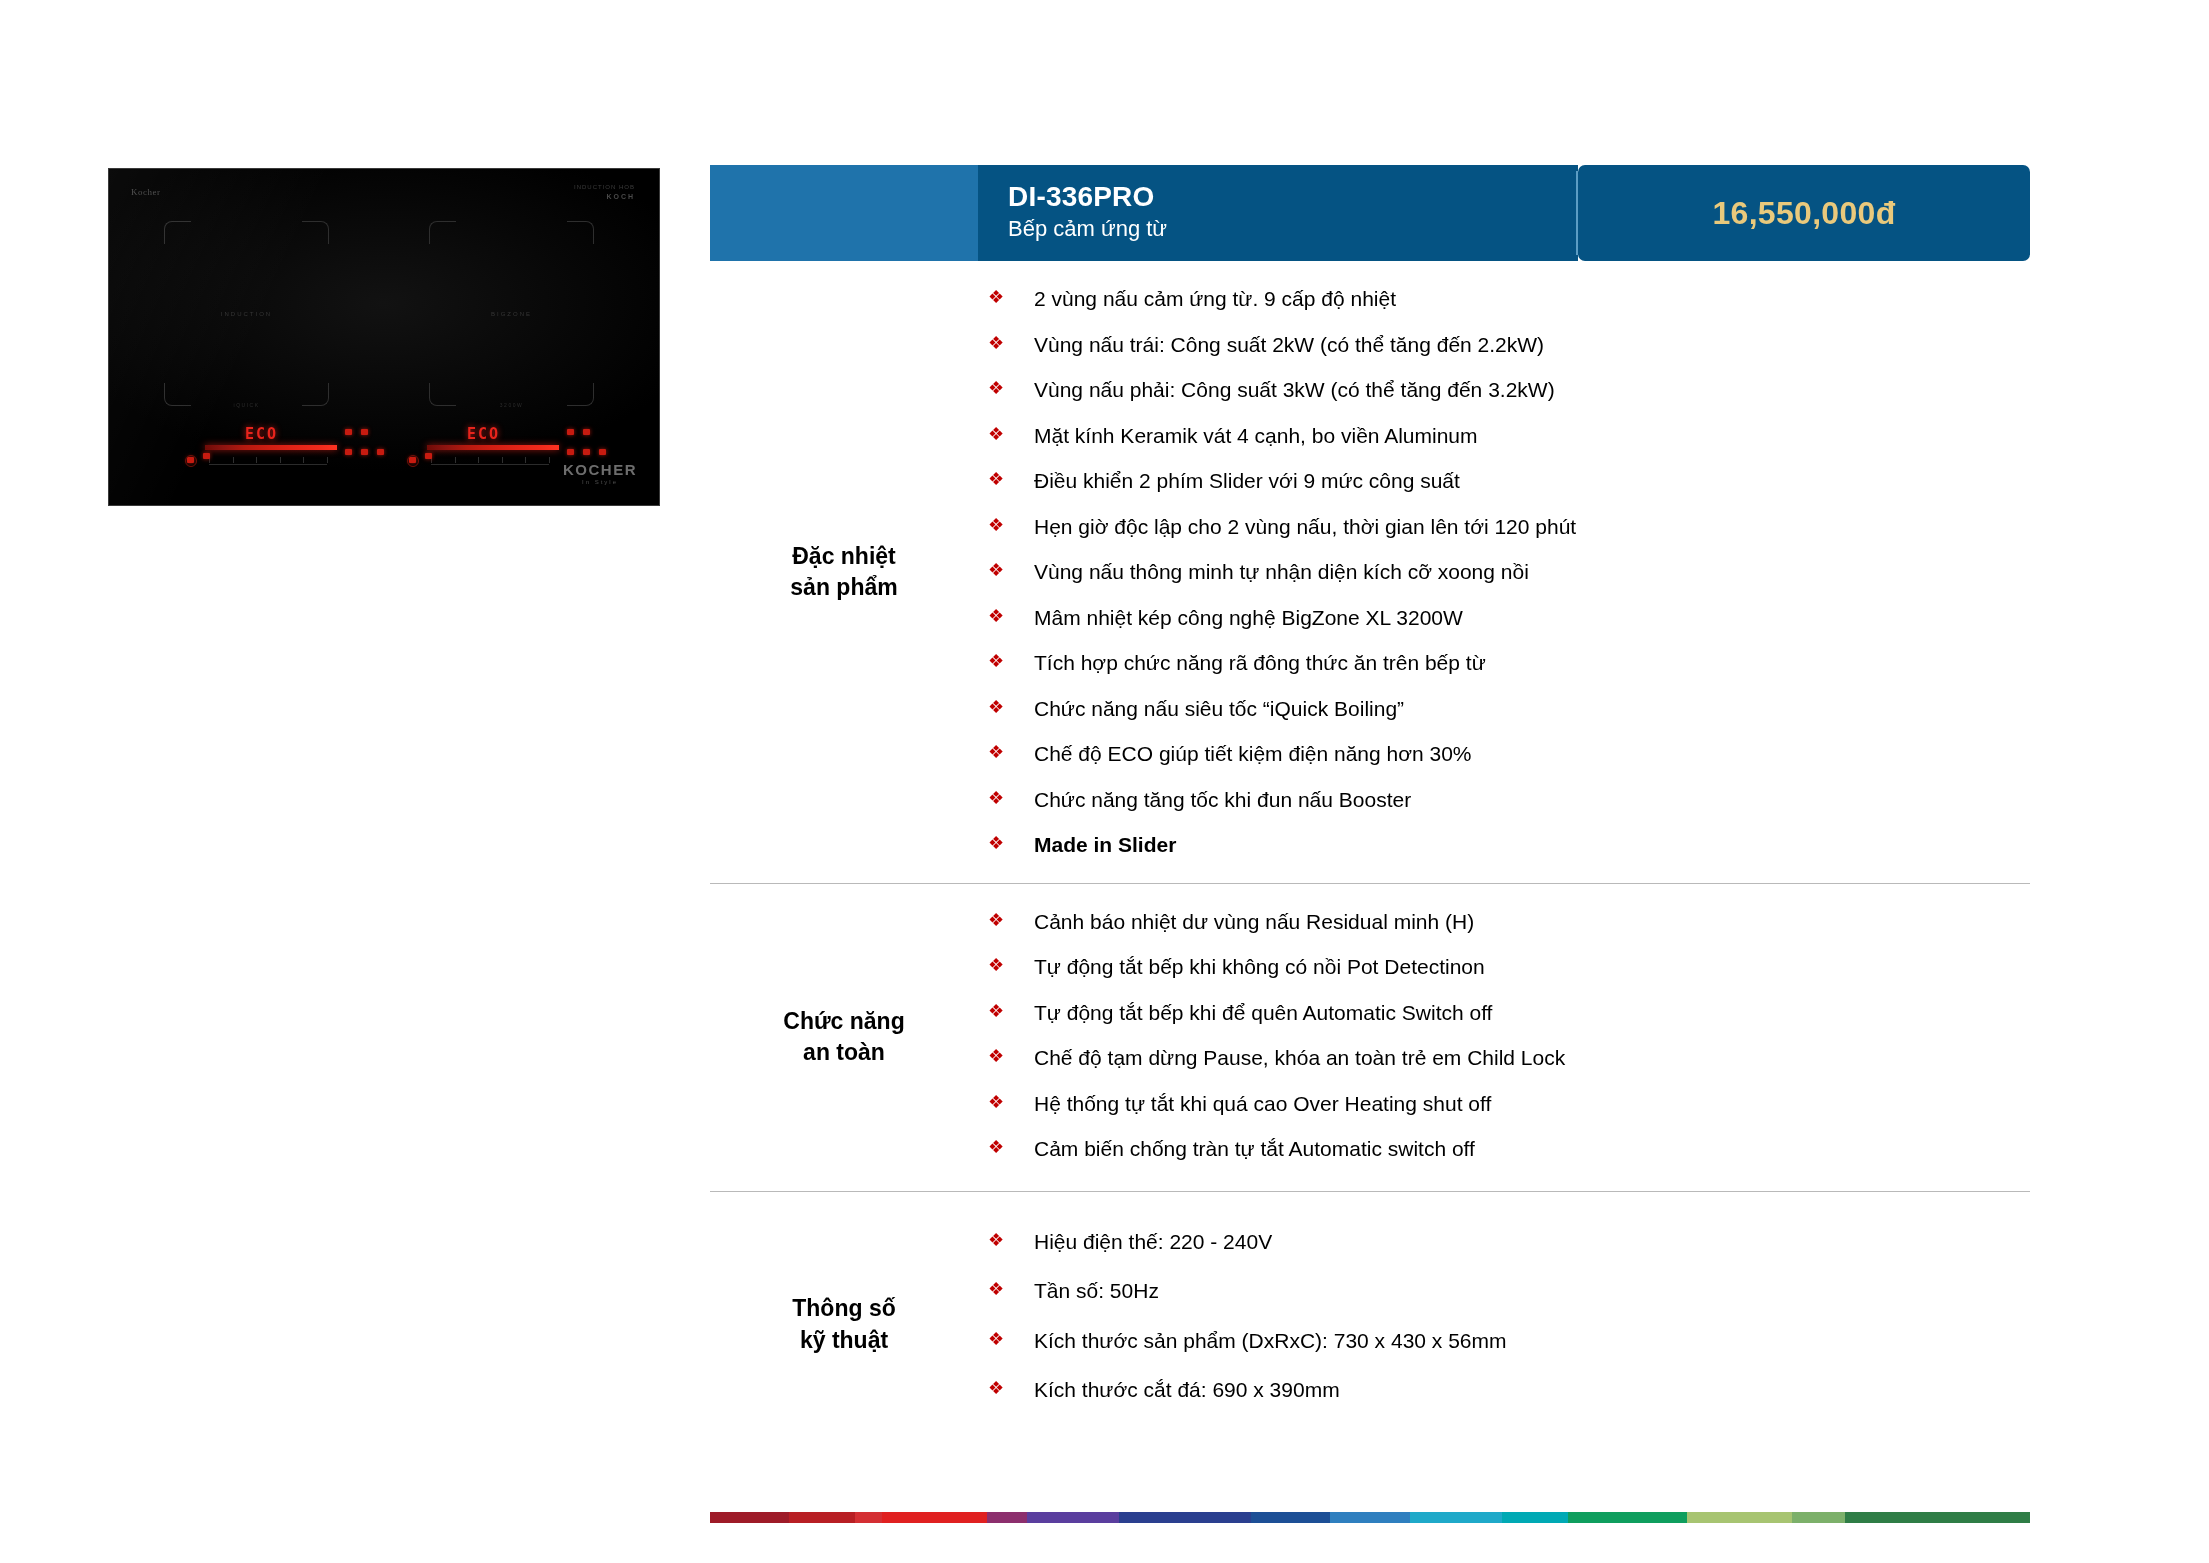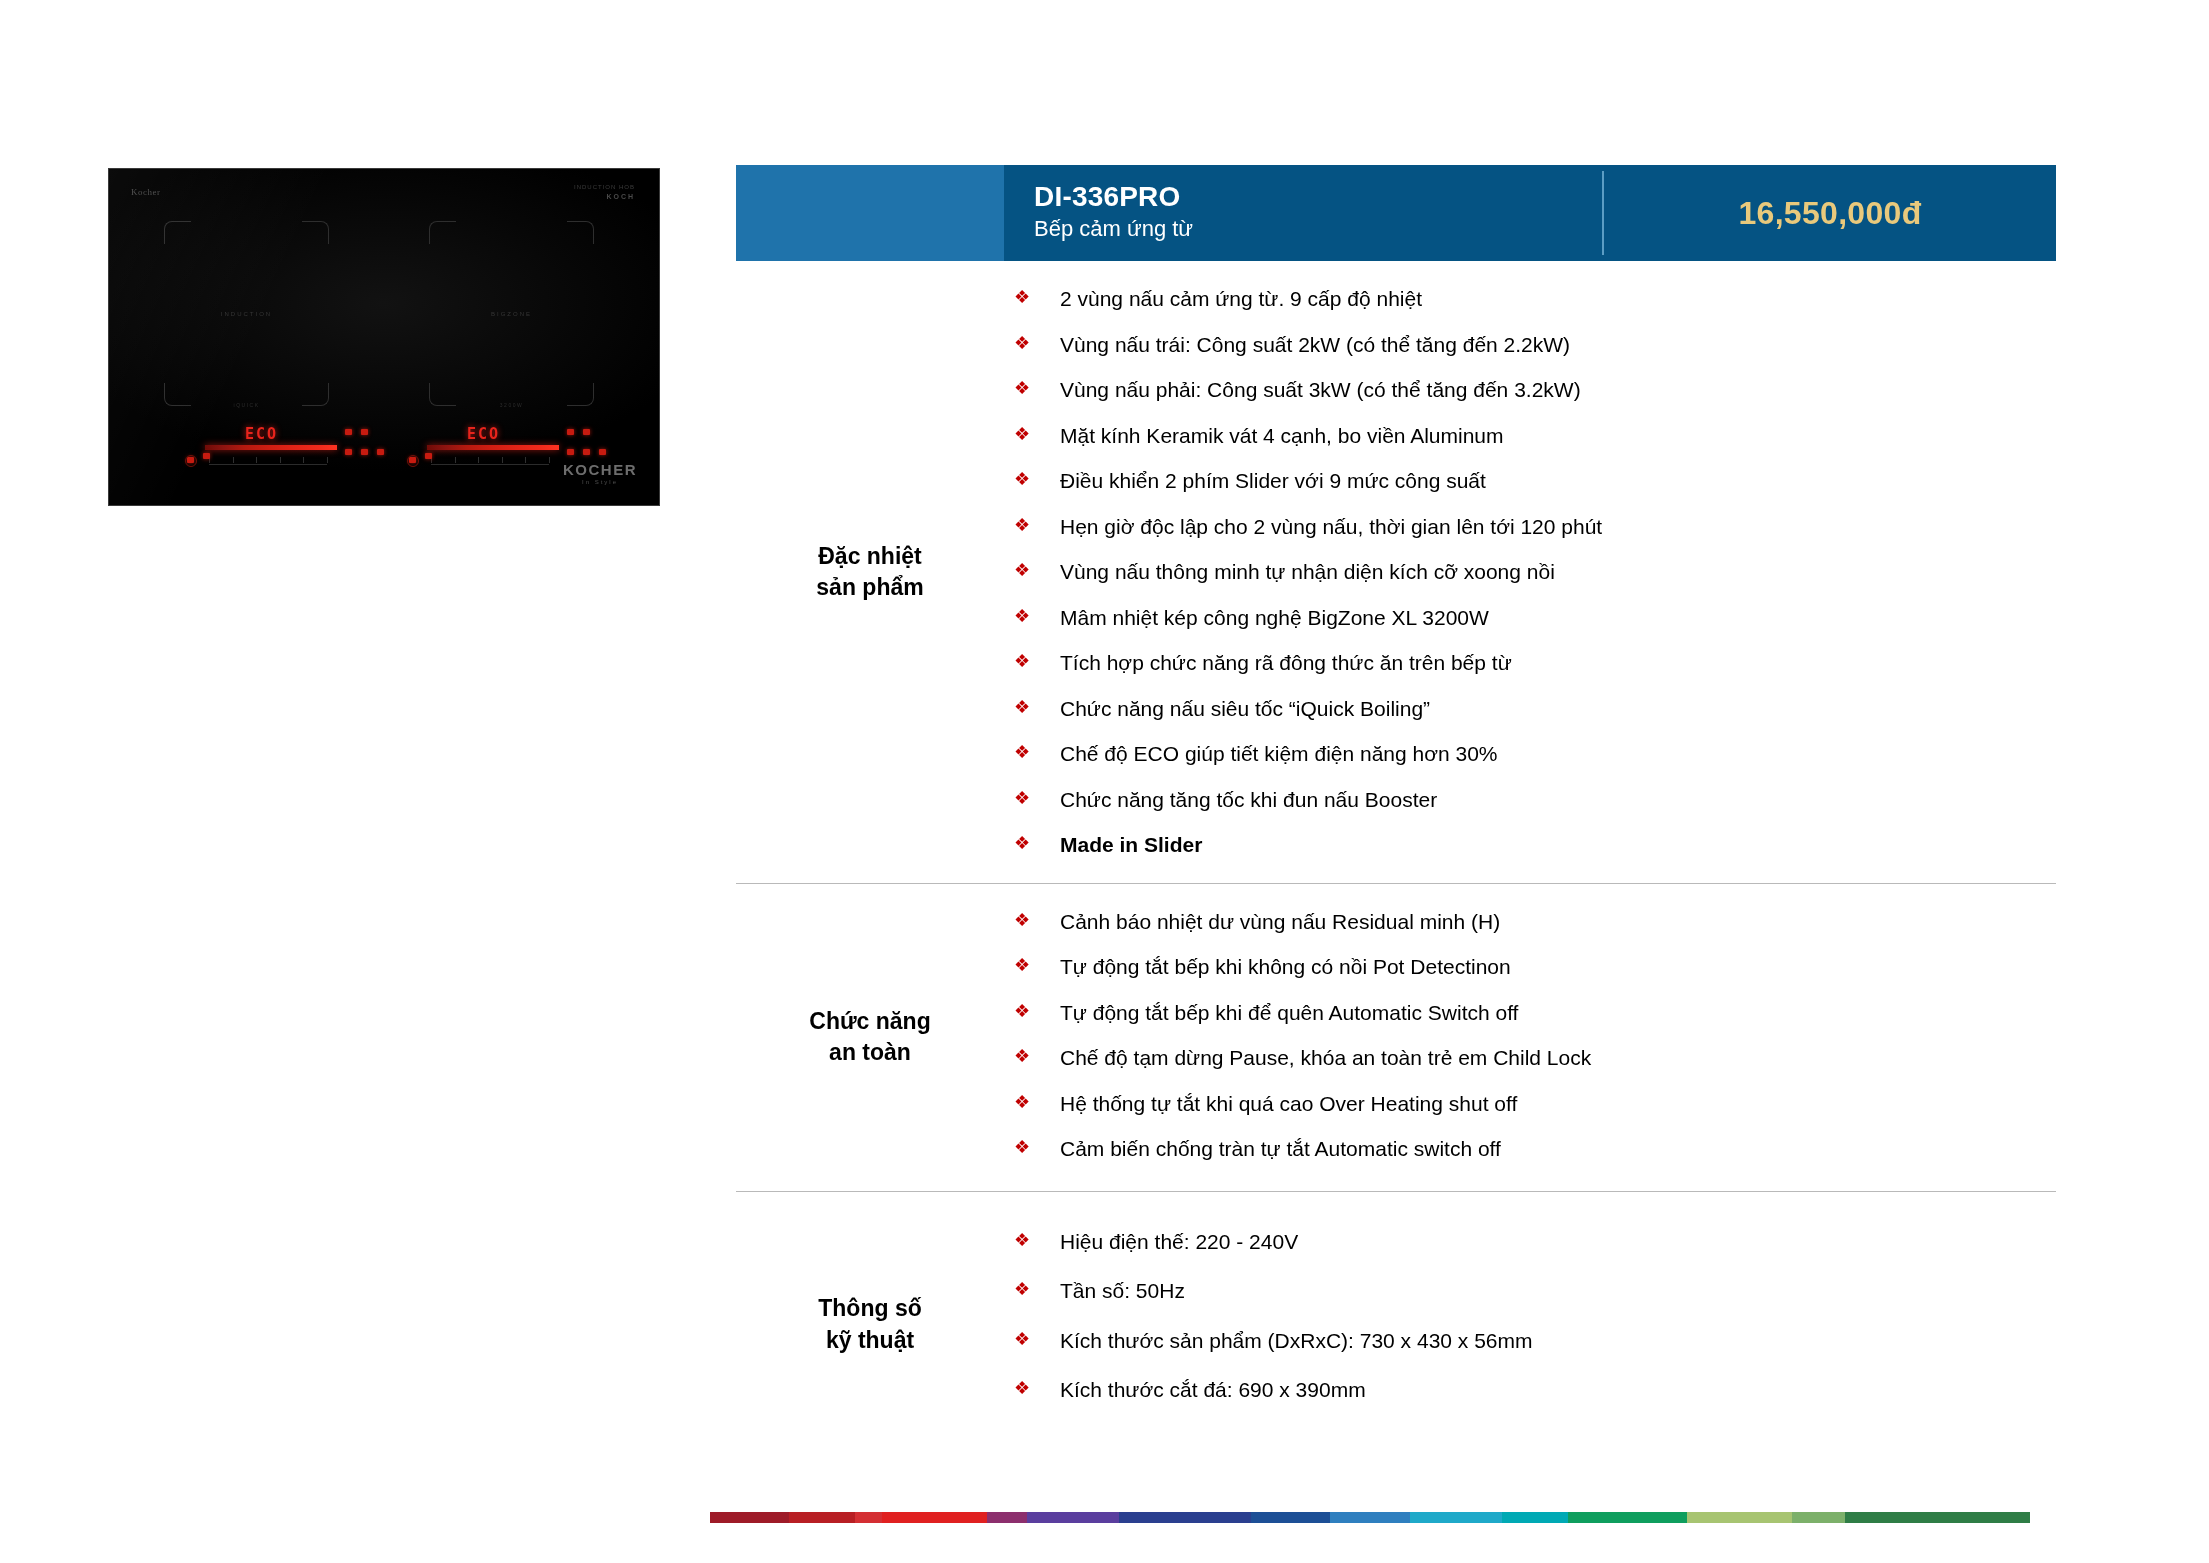--- a/index.html
+++ b/index.html
@@ -128,21 +128,21 @@
   }
   .btn-ring {
     position: absolute;
     width: 10px; height: 10px; border-radius: 50%;
     border: 1px solid #6f1109;
   }
 
   
   .spec {
     position: absolute;
-    left: 736px;
+    left: 710px;
     top: 165px;
     width: 1320px;
   }
 
   
   .hdr { display: flex; height: 96px; }
   .hdr-left  { width: 268px; background: #1f73ab; }
   .hdr-mid   { flex: 1; background: #055383; position: relative; padding: 16px 0 0 30px; box-sizing: border-box;}
   .hdr-mid::after{
     content:""; position:absolute; right:0; top:6px; bottom:6px; width:2px; background:#5c9dc4;
@@ -160,20 +160,21 @@
     font-weight: normal;
     line-height: 1.3;
     margin-top: 2px;
   }
   .hdr-price {
     width: 452px;
     background: #055383;
     display: flex;
     align-items: center;
     justify-content: center;
+    border-radius: 7px;
   }
   .hdr-price span {
     color: #e9c97c;
     font-size: 32px;
     font-weight: bold;
     letter-spacing: .3px;
   }
 
   
   .row {

